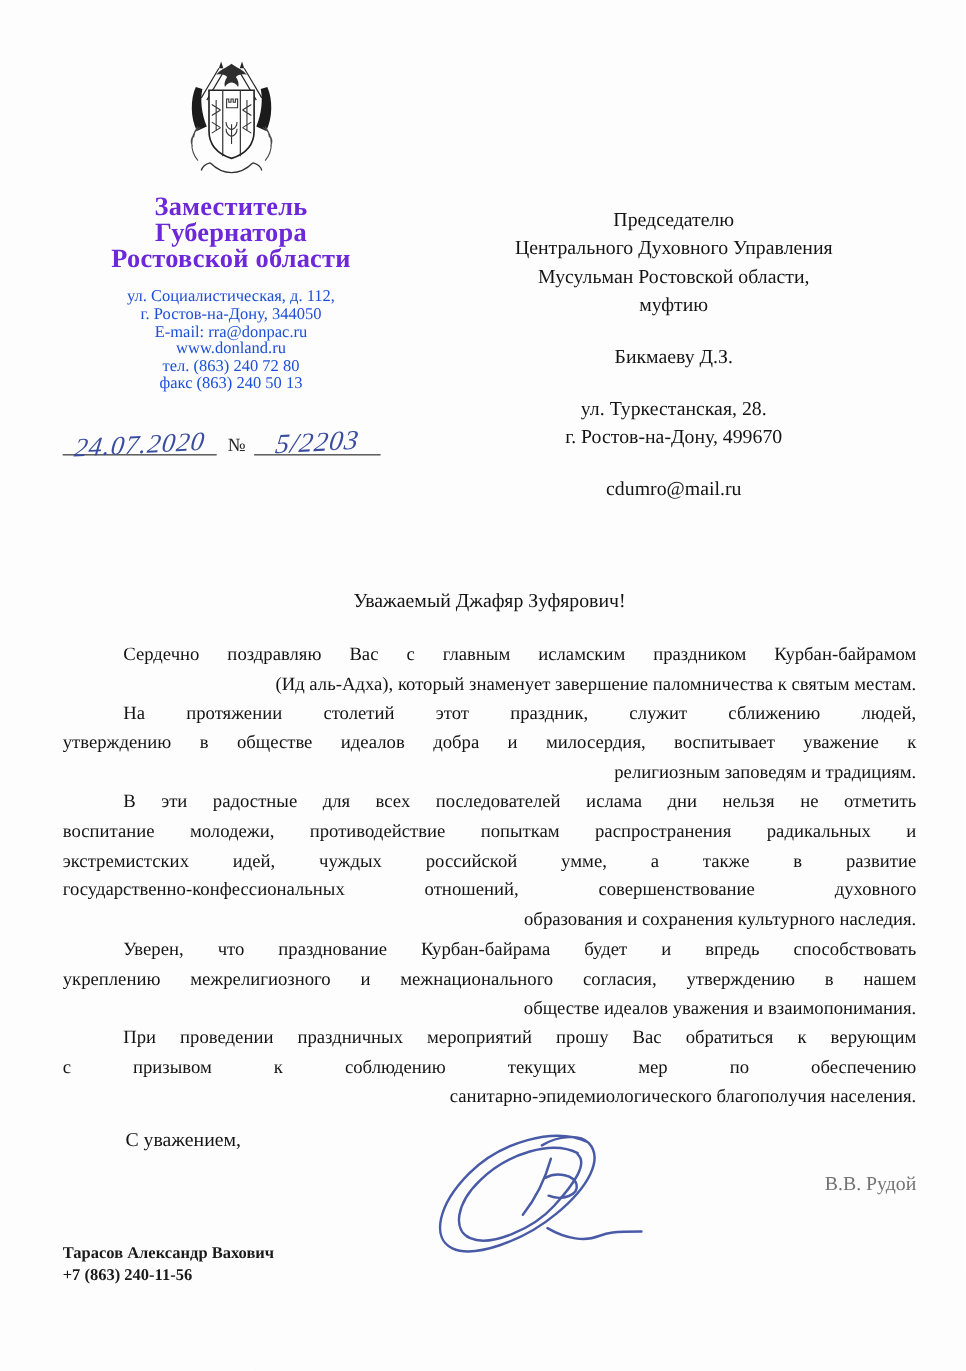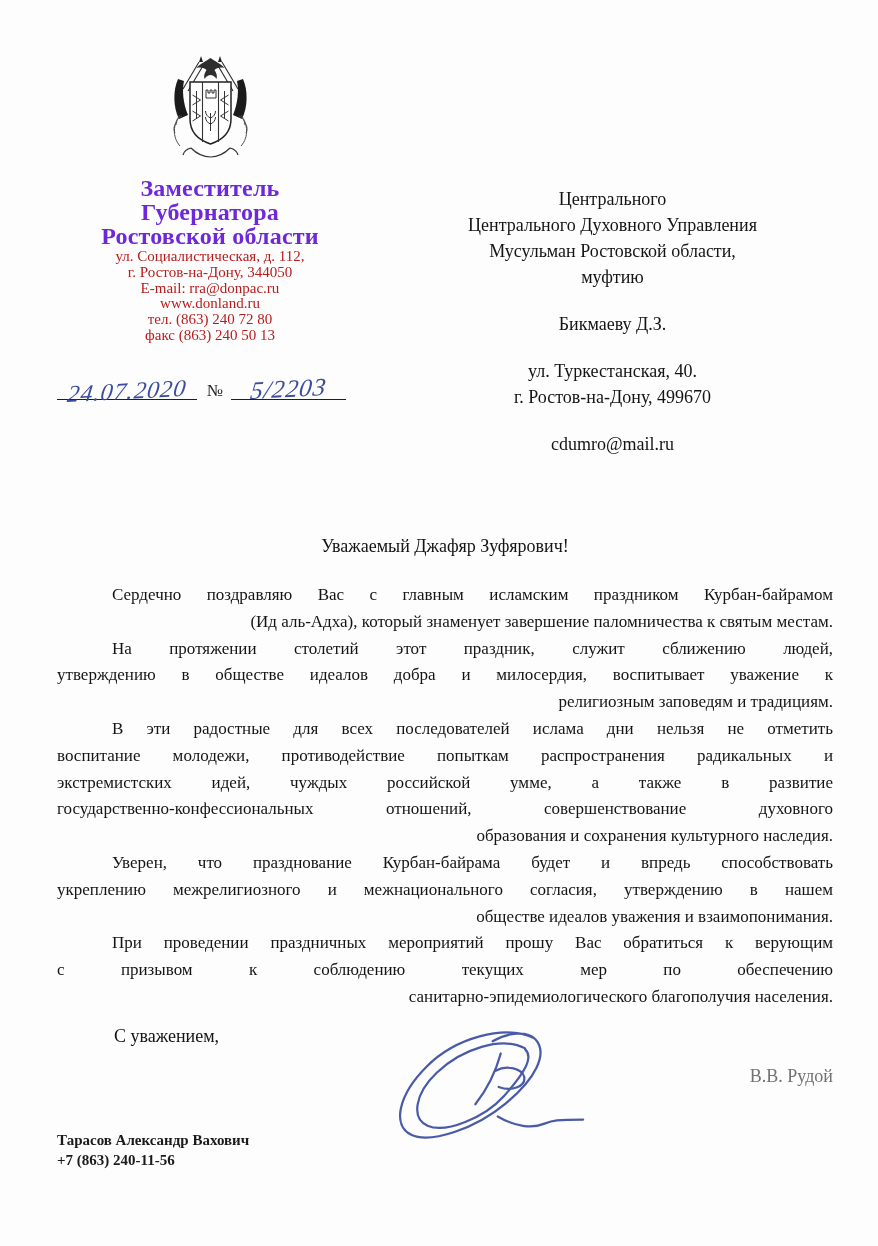--- a/index.html
+++ b/index.html
@@ -17,22 +17,22 @@
     position:absolute;left:55px;top:55px;width:310px;
     text-align:center;
   }
   .emblem-wrap{height:115px;}
   .org-title{
     margin-top:6px;
     font-size:24px;font-weight:bold;line-height:24px;
     color:#6d28d9;letter-spacing:.2px;
   }
   .org-address{
-    margin-top:1px;
-    font-size:15px;line-height:15.8px;color:#b91c1c;
+    margin-top:15px;
+    font-size:15px;line-height:15.8px;color:#1d4ed8;
   }
   .date-row{
     margin-top:12px;margin-left:2px;
     display:flex;align-items:flex-end;justify-content:flex-start;
     height:44px;
   }
   .u-line{
     display:inline-block;border-bottom:1.6px solid #1f1f1f;
     height:42px;position:relative;
   }
@@ -132,26 +132,26 @@
         <span class="hand date-hand">24.07.2020</span>
       </span>
       <span class="no-sign">№</span>
       <span class="u-line num-line">
         <span class="hand num-hand">5/2203</span>
       </span>
     </div>
   </div>
 
   <div class="recipient">
-    <div>Центрального</div>
+    <div>Председателю</div>
     <div>Центрального Духовного Управления</div>
     <div>Мусульман Ростовской области,</div>
     <div>муфтию</div>
     <div class="gap">Бикмаеву Д.З.</div>
-    <div class="gap">ул. Туркестанская, 40.</div>
+    <div class="gap">ул. Туркестанская, 28.</div>
     <div>г. Ростов-на-Дону, 499670</div>
     <div class="gap">cdumro@mail.ru</div>
   </div>
 
   <div class="salutation">Уважаемый Джафяр Зуфярович!</div>
 
   <div class="body-text">
     <div class="line j i">Сердечно поздравляю Вас с главным исламским праздником Курбан-байрамом</div>
     <div class="line l">(Ид аль-Адха), который знаменует завершение паломничества к святым местам.</div>
 

